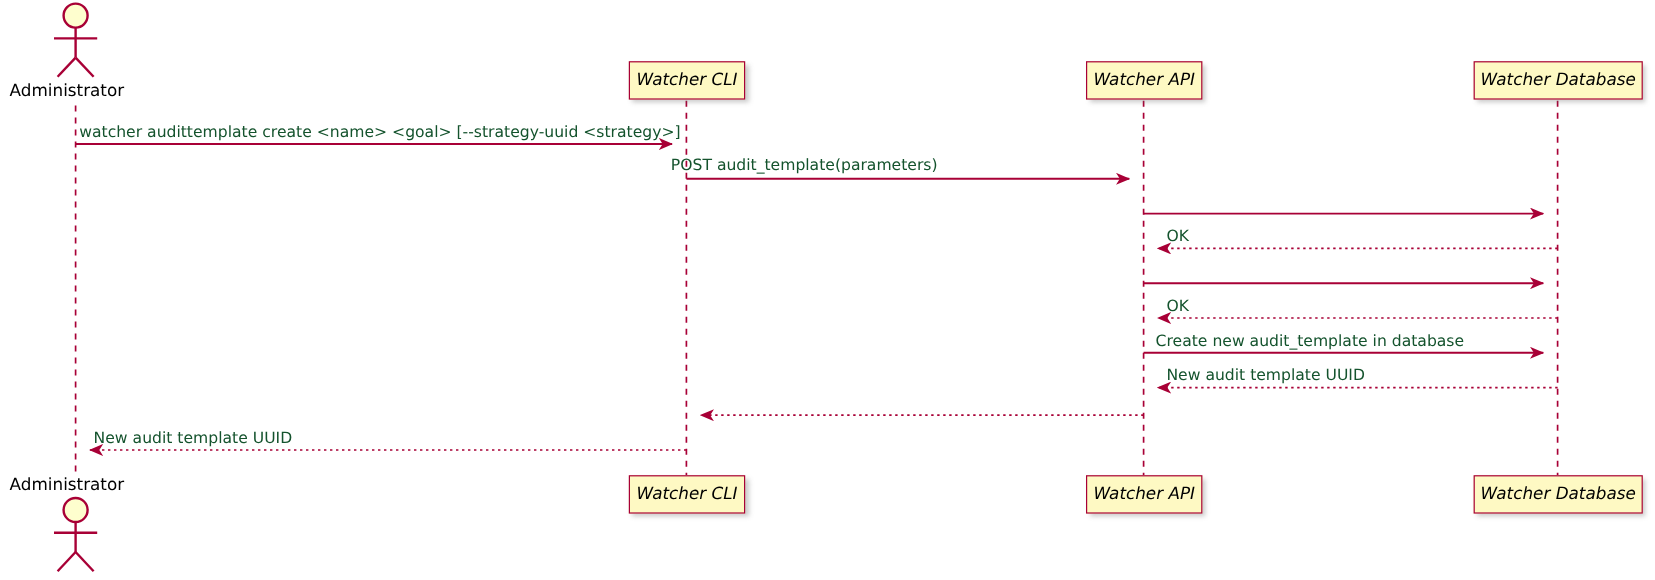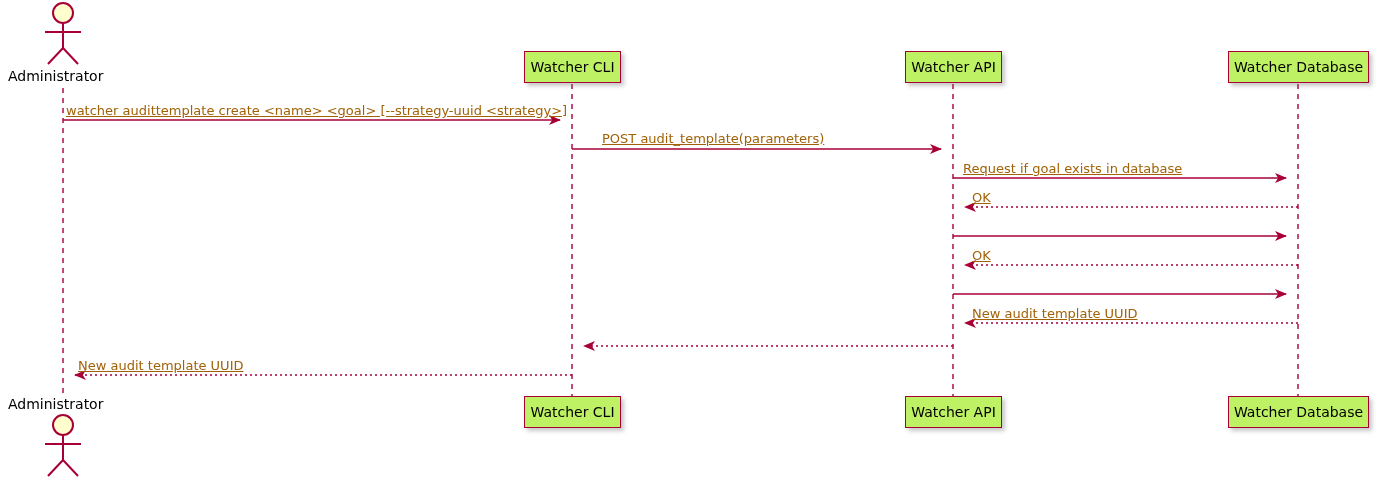--- a/index.html
+++ b/index.html
@@ -20,45 +20,45 @@
   svg.layer {
     position: absolute;
     left: 0;
     top: 0;
     width: 1379px;
     height: 483px;
   }
   .pbox {
     position: absolute;
     box-sizing: border-box;
-    background: #bef264;
+    background: #fef9c3;
     border: 1.5px solid #A80036;
     box-shadow: 3px 3px 4px rgba(100,100,100,0.35);
     display: flex;
     align-items: center;
     justify-content: center;
     font-family: "DejaVu Sans", sans-serif;
     font-size: 14px;
     color: #000000;
     white-space: nowrap;
+    font-style: italic;
   }
   .actor-label {
     position: absolute;
     font-family: "DejaVu Sans", sans-serif;
     font-size: 14px;
     color: #000000;
     white-space: nowrap;
   }
   .msg-label {
     position: absolute;
     font-family: "DejaVu Sans", sans-serif;
     font-size: 13px;
-    color: #a16207;
+    color: #14532d;
     white-space: nowrap;
-    text-decoration: underline;
   }
 </style>
 </head>
 <body>
 
 <div id="diagram">
 
   <svg class="layer" viewBox="0 0 1379 483" xmlns="http://www.w3.org/2000/svg">
     <defs>
       <marker id="arrow-right" markerWidth="12" markerHeight="10" refX="11" refY="5" orient="auto" markerUnits="userSpaceOnUse">
@@ -127,28 +127,28 @@
   <div class="actor-label" style="left:8px; top:396px;">Administrator</div>
 
   <div class="pbox" style="left:524px; top:396px; width:97px; height:32px;">Watcher CLI</div>
 
   <div class="pbox" style="left:905px; top:396px; width:97px; height:32px;">Watcher API</div>
 
   <div class="pbox" style="left:1228px; top:396px; width:141px; height:32px;">Watcher Database</div>
 
   <div class="msg-label" style="left:66px; top:103px;">watcher audittemplate create &lt;name&gt; &lt;goal&gt; [--strategy-uuid &lt;strategy&gt;]</div>
 
-  <div class="msg-label" style="left:602px; top:131px;text-align:center;">POST audit_template(parameters)</div>
+  <div class="msg-label" style="left:559px; top:131px;text-align:center;">POST audit_template(parameters)</div>
 
-  <div class="msg-label" style="left:963px; top:161px;">Request if goal exists in database</div>
 
   <div class="msg-label" style="left:972px; top:190px;">OK</div>
 
 
   <div class="msg-label" style="left:972px; top:248px;">OK</div>
 
+  <div class="msg-label" style="left:963px; top:277px;">Create new audit_template in database</div>
 
   <div class="msg-label" style="left:972px; top:306px;">New audit template UUID</div>
 
 
   <div class="msg-label" style="left:78px; top:358px;">New audit template UUID</div>
 
 </div>
 
 </body></html>

